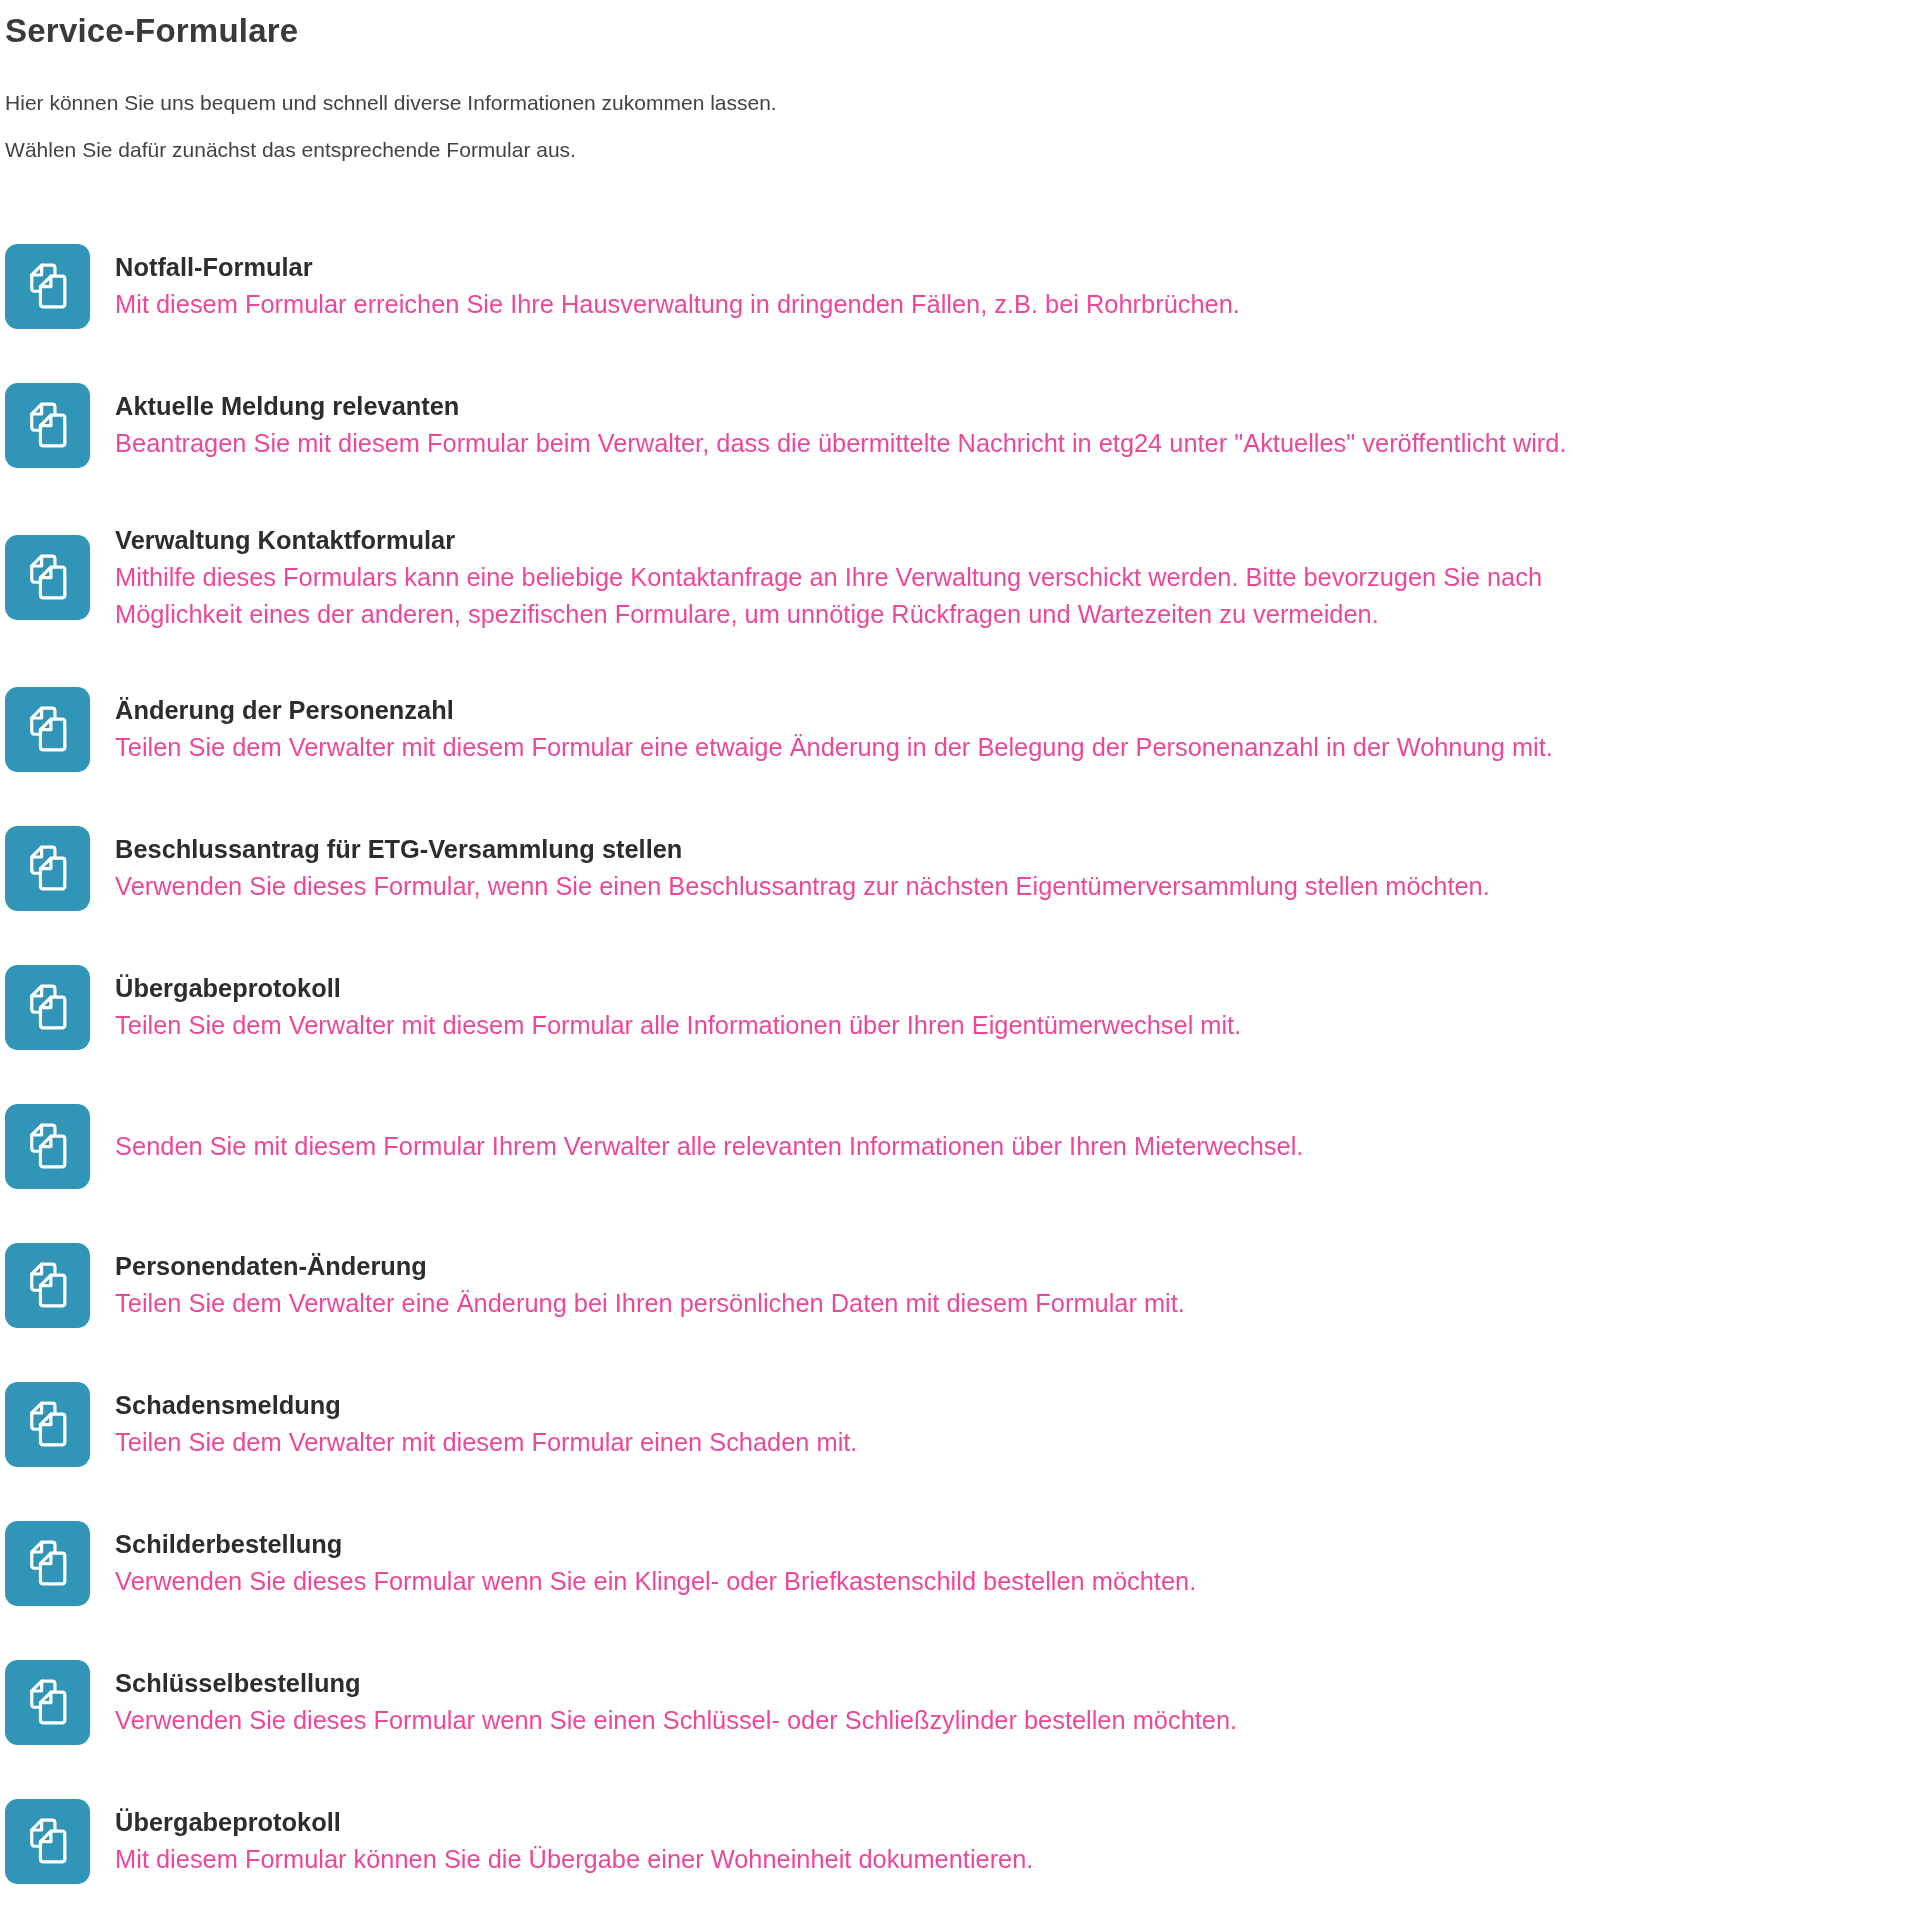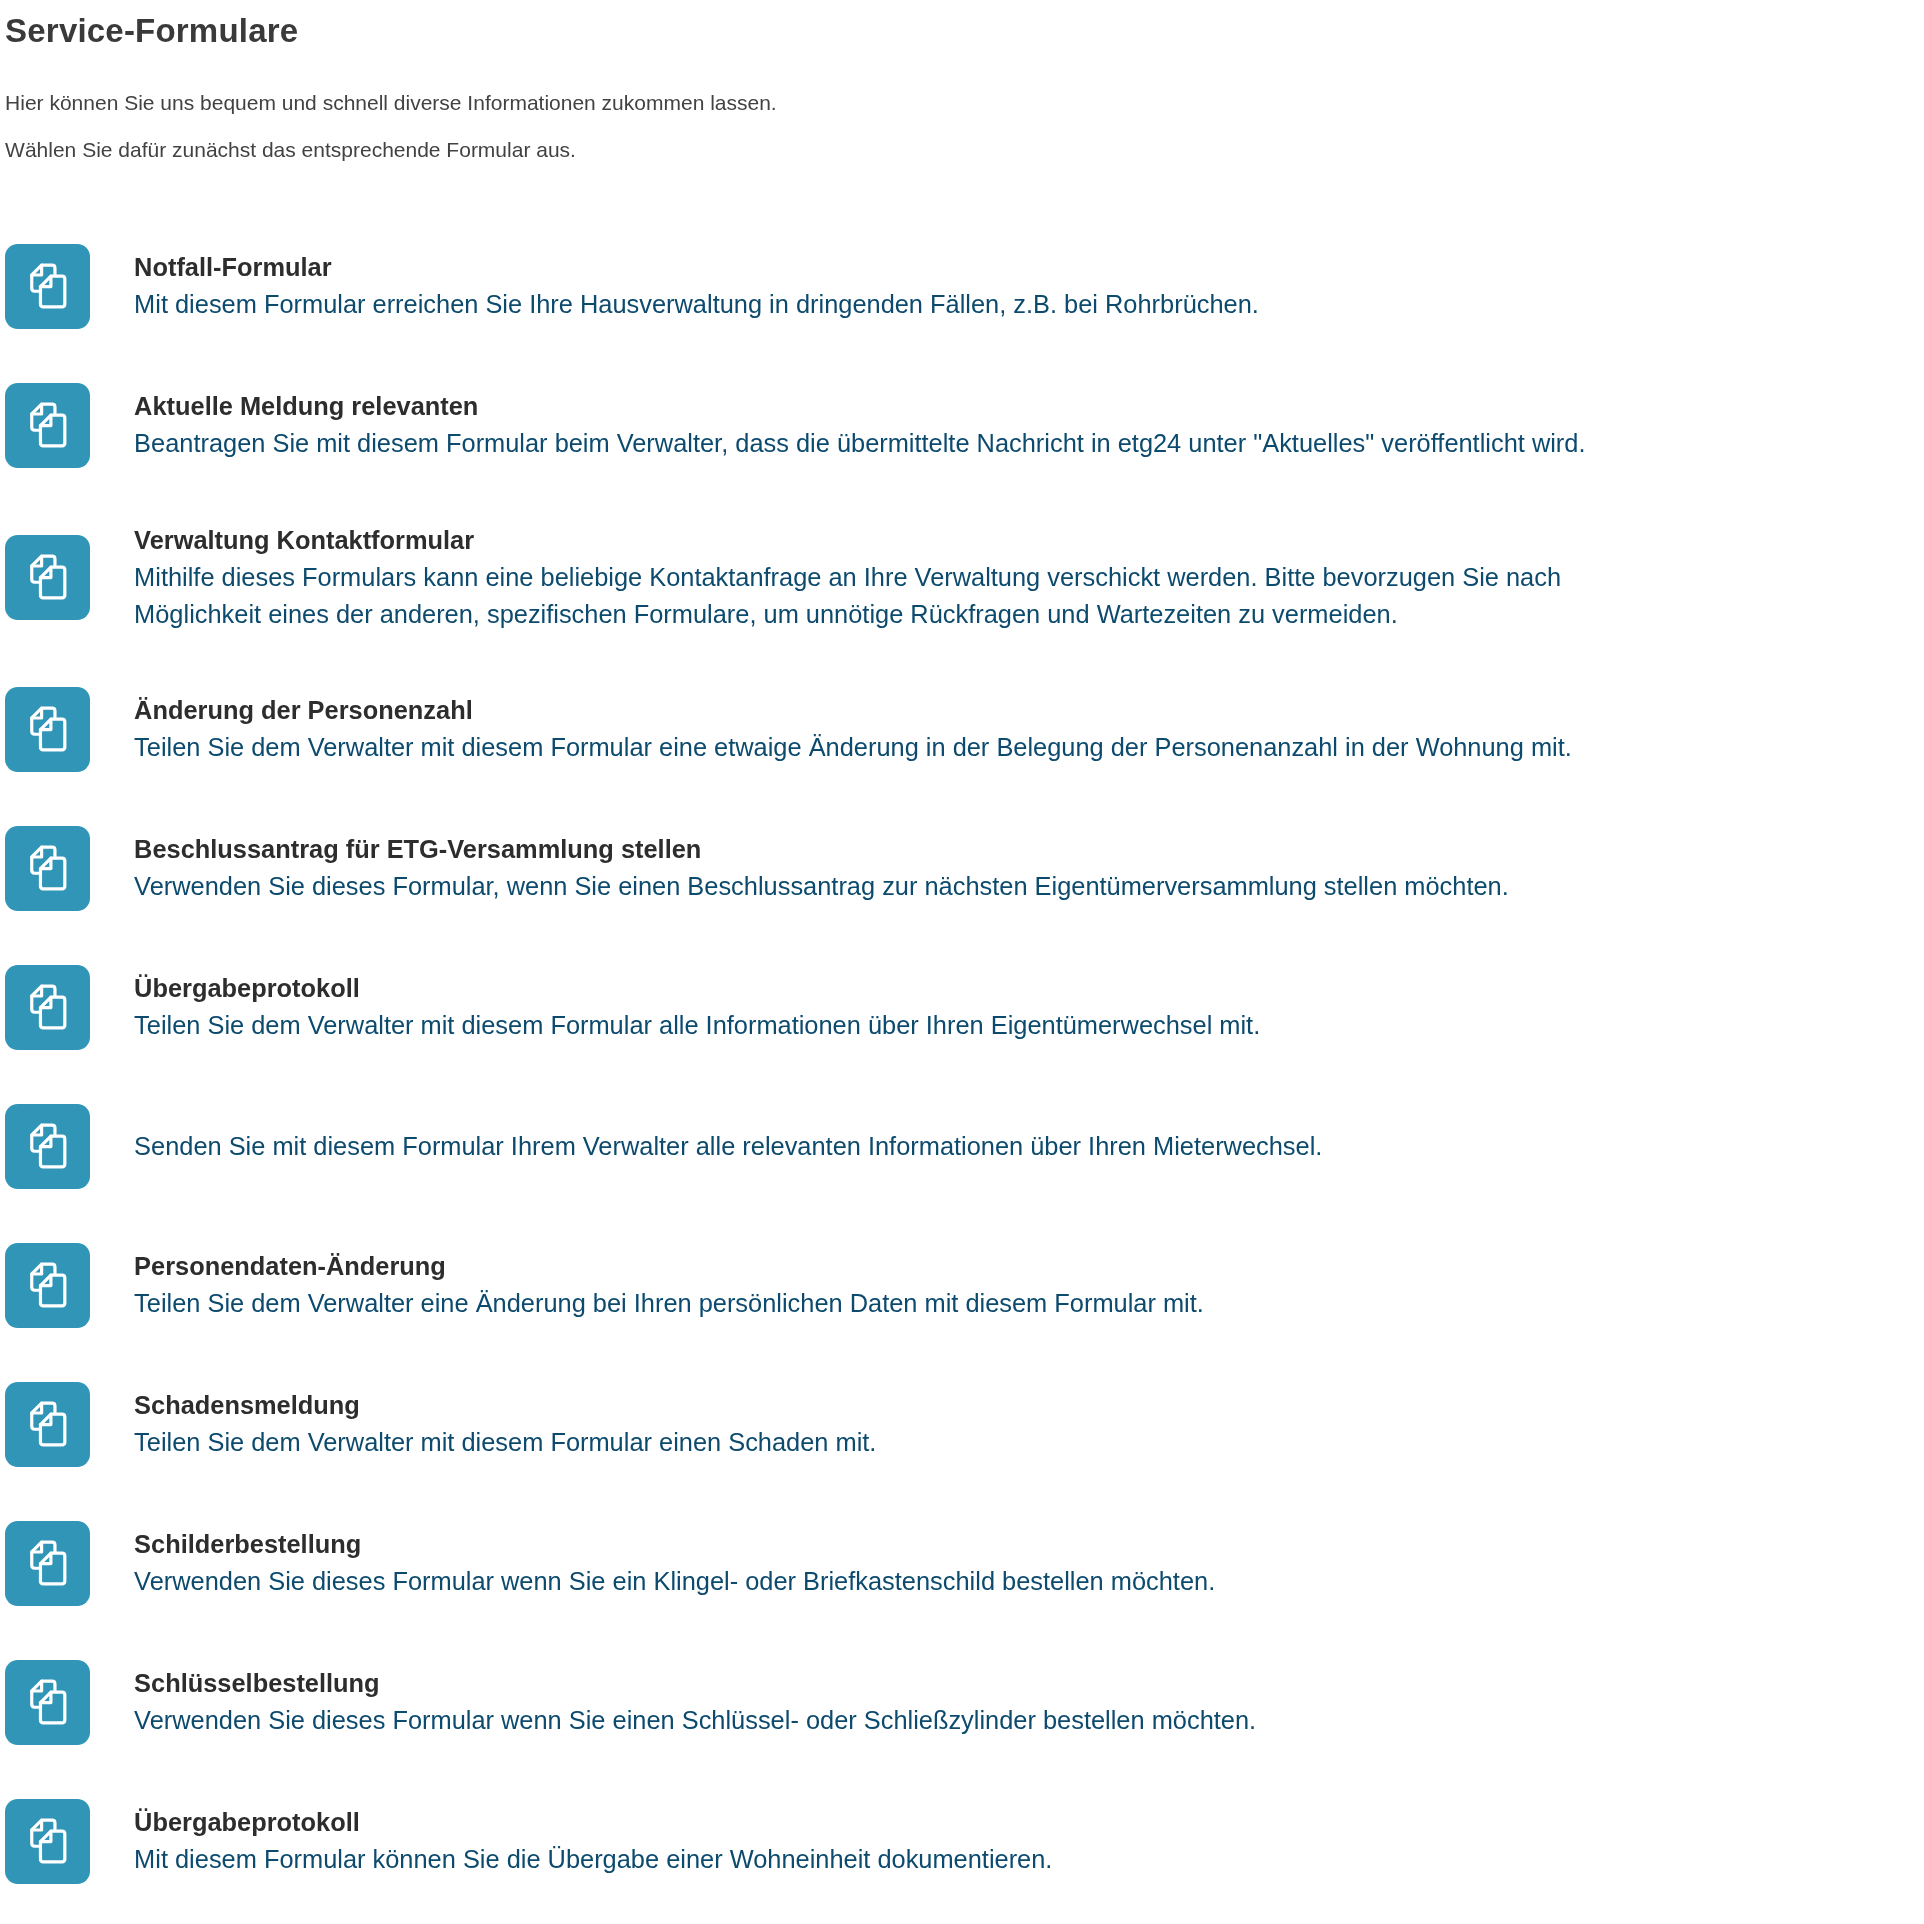--- a/index.html
+++ b/index.html
@@ -26,21 +26,21 @@
     font-size: 21px;
     line-height: 47px;
     color: #424242;
   }
   .form-list {
     margin-top: 71px;
   }
   .form-item {
     display: flex;
     align-items: center;
-    gap: 44px;
+    gap: 25px;
     margin-bottom: 54px;
     cursor: pointer;
   }
   .icon-box {
     width: 85px;
     height: 85px;
     flex: 0 0 85px;
     border-radius: 12.7px;
     background: #3095b7;
     display: flex;
@@ -54,21 +54,21 @@
   .item-title {
     font-size: 25.4px;
     font-weight: 700;
     line-height: 37px;
     color: #2d2d2d;
   }
   .item-desc {
     font-size: 25.4px;
     font-weight: 400;
     line-height: 37px;
-    color: #0c4a6e;
+    color: #ec4899;
   }
 </style>
 </head>
 <body>
 
 <h1 class="page-title">Service-Formulare</h1>
 
 <div class="intro">
   <p>Hier können Sie uns bequem und schnell diverse Informationen zukommen lassen.</p>
   <p>Wählen Sie dafür zunächst das entsprechende Formular aus.</p>

